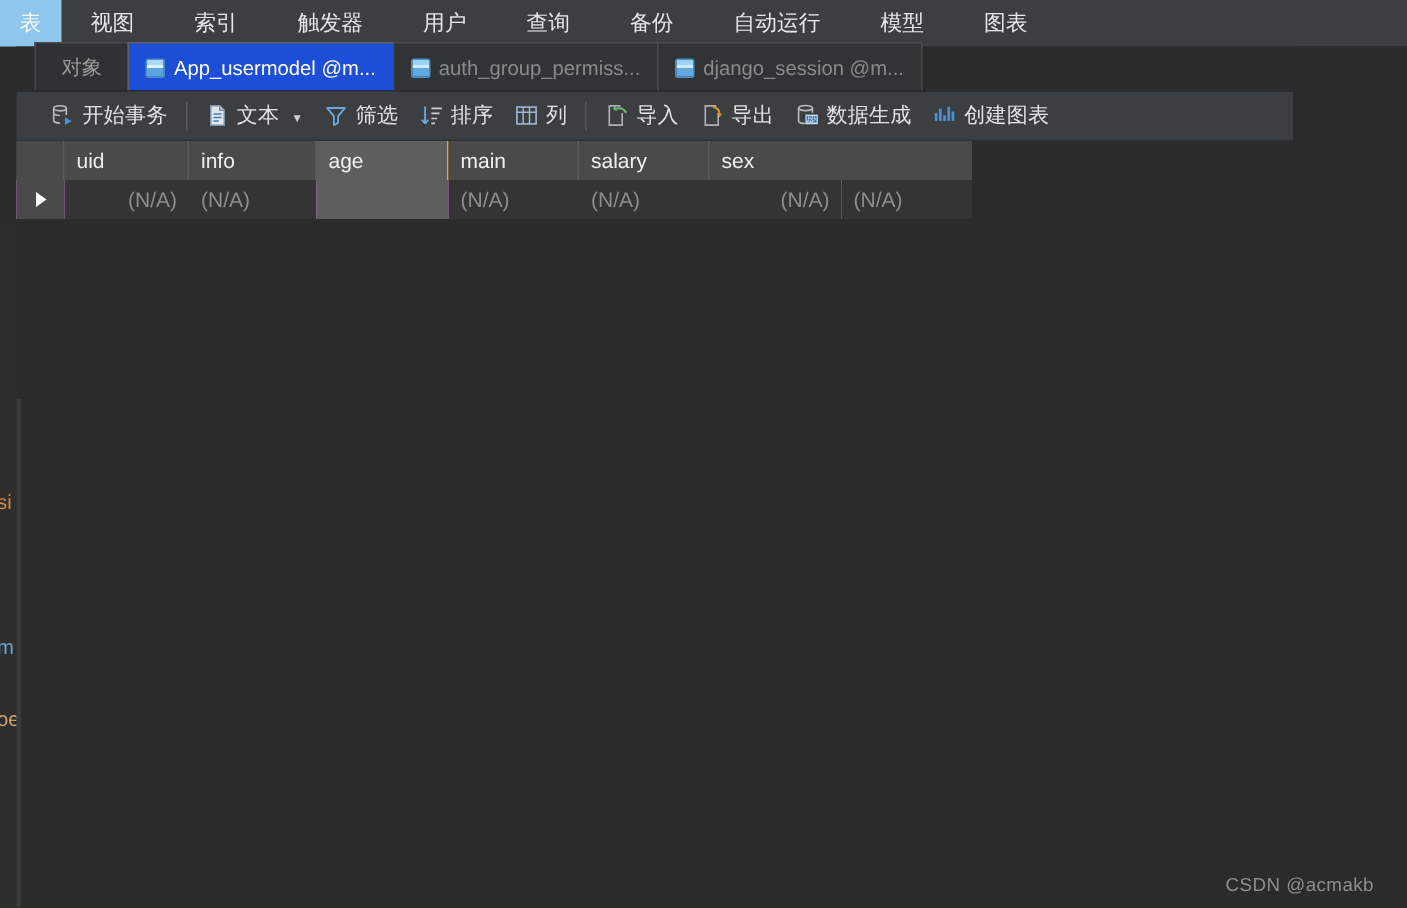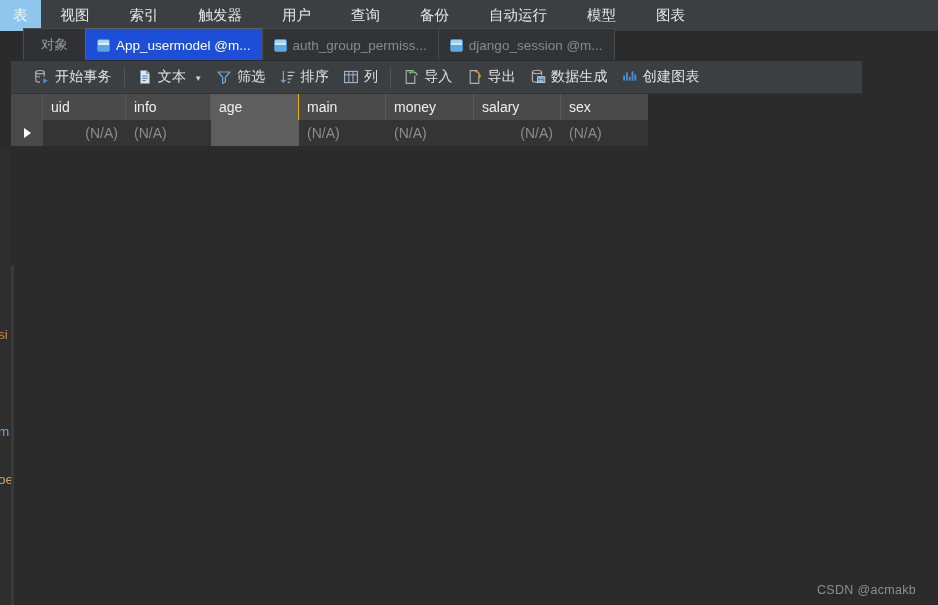--- a/index.html
+++ b/index.html
@@ -281,23 +281,20 @@
         </div>
       <div class="gh" style="width:85px">
           <span>info</span>
         </div>
       <div class="gh sel" style="width:88px">
           <span>age</span>
         </div>
       <div class="gh" style="width:87px">
           <span>main</span>
         </div>
-      <div class="gh" style="width:88px">
-          <span>money</span>
-        </div>
       <div class="gh" style="width:87px">
           <span>salary</span>
         </div>
       <div class="gh" style="width:87px;border-right:none">
           <span>sex</span>
         </div>
     </div>
 
     <div class="grow">
       <div class="gc marker">

